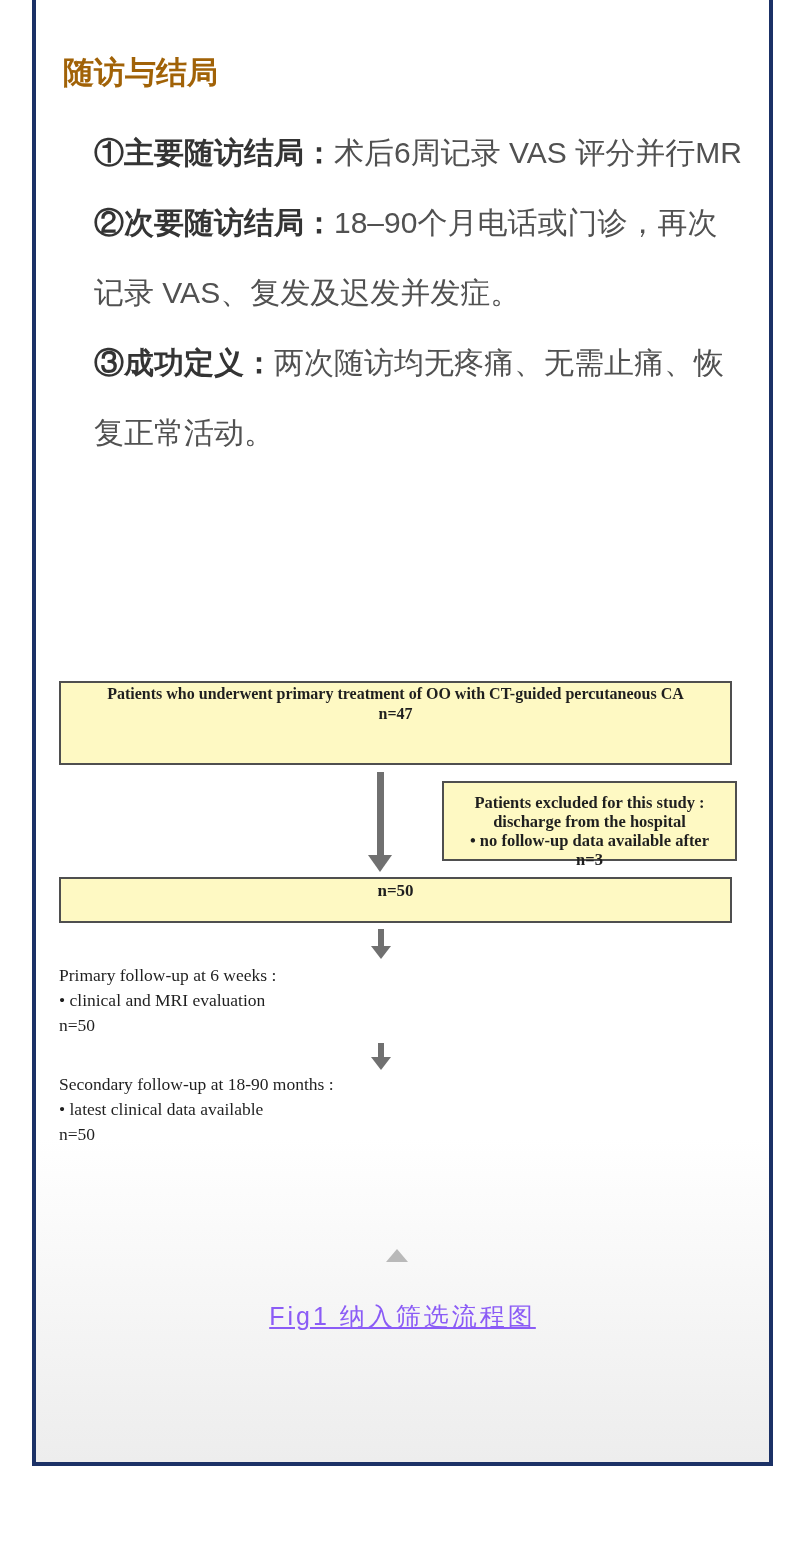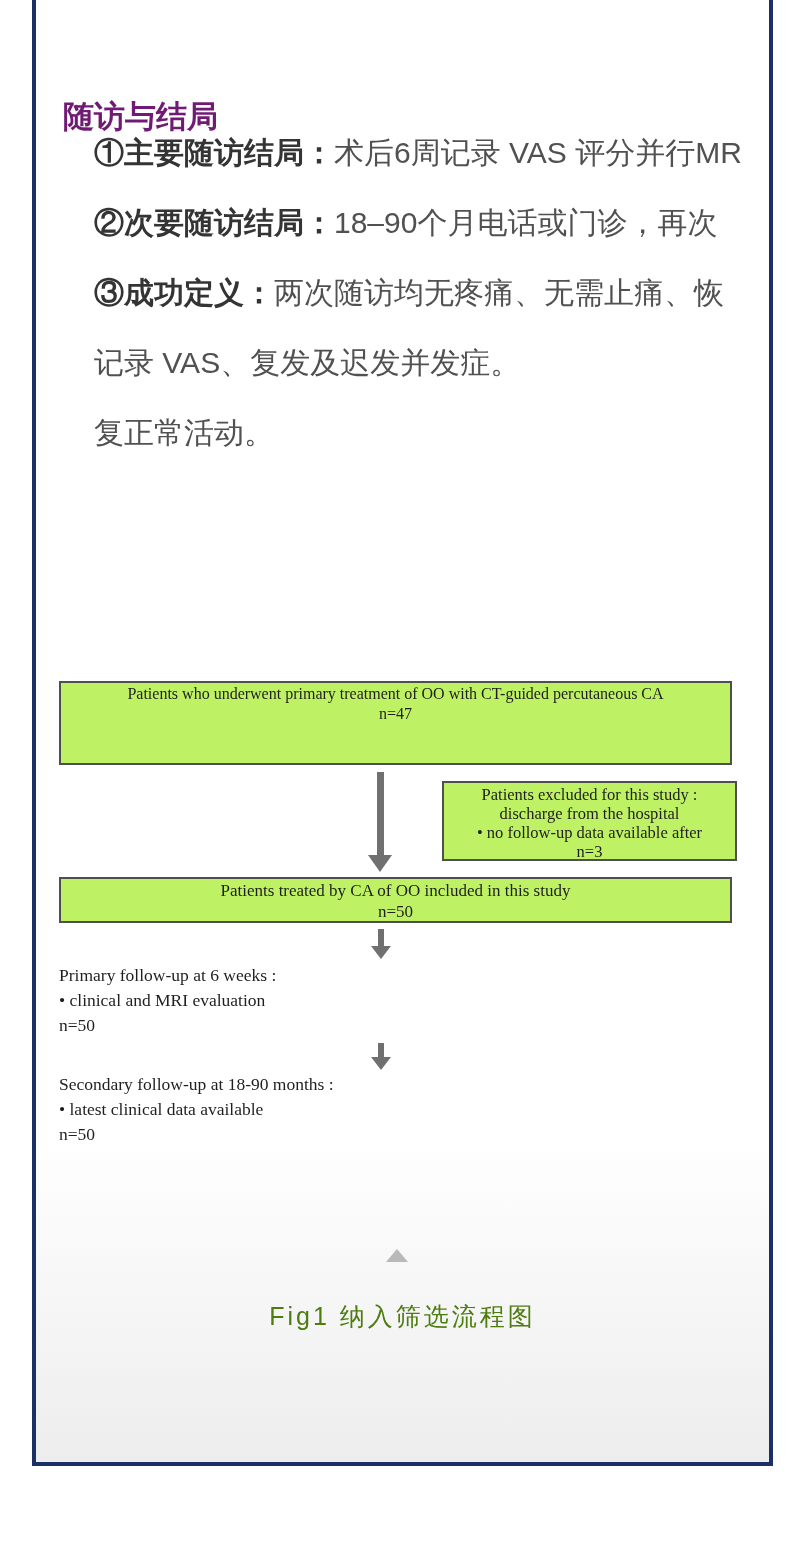--- a/index.html
+++ b/index.html
@@ -18,48 +18,48 @@
     width: 741px; height: 1482px;
     box-sizing: border-box;
     border: 4px solid #1b3166;
     background: linear-gradient(180deg, #ffffff 0%, #ffffff 78%, #ededed 100%);
   }
   .article-title {
     position: absolute;
     left: 63px; top: 52px;
     font-size: 31px;
     font-weight: 700;
-    color: #701a75;
+    color: #a16207;
     white-space: nowrap;
-    margin-top: 44px;
   }
   .article-body {
     position: absolute;
     left: 63px; top: 118px;
     width: 710px;
   }
   .article-line {
     font-size: 30px;
     line-height: 70px;
     white-space: nowrap;
     color: #515151;
     margin-left: 31px;
   }
   .article-line b { color: #343434; font-weight: 700; }
   
   .flow { font-family: "Liberation Serif", serif; color: #1f1f1f; }
   .flow-box {
     position: absolute;
     box-sizing: border-box;
     border: 2px solid #4f4f4f;
-    background: #bef264;
+    background: #fef9c3;
     text-align: center;
+    font-weight: bold;
   }
   .flow-box1 { left: 59px; top: 681px; width: 673px; height: 84px; font-size: 16px; line-height: 20px; padding-top: 1px; }
-  .flow-excluded { left: 442px; top: 781px; width: 295px; height: 80px; font-size: 16.5px; line-height: 19px; padding-top: 2px; }
+  .flow-excluded { left: 442px; top: 781px; width: 295px; height: 80px; font-size: 16.5px; line-height: 19px; padding-top: 10px; }
   .flow-box2 { left: 59px; top: 877px; width: 673px; height: 46px; font-size: 17px; line-height: 21px; padding-top: 1px; }
   .flow-textblock {
     position: absolute;
     left: 59px; width: 673px;
     text-align: left;
     font-size: 17.5px;
     line-height: 25px;
   }
   .flow-primary { top: 963px; }
   .flow-secondary { top: 1072px; }
@@ -79,57 +79,57 @@
     border-right: 11px solid transparent;
     border-bottom: 13px solid #b9b9b9;
   }
   .figure-caption {
     position: absolute;
     left: 32px; top: 1300px;
     width: 741px;
     text-align: center;
     font-size: 25px;
     letter-spacing: 3px;
-    color: #4d7c0f;
+    color: #8b5cf6;
+    text-decoration: underline;
   }
 </style>
 </head>
 <body>
 
 <div id="page">
 
   <div class="frame"></div>
 
   <div class="article-title">随访与结局</div>
 
   <div class="article-body">
     <div class="article-line"><b>①主要随访结局：</b><span>术后6周记录 VAS 评分并行MR</span></div>
     <div class="article-line"><b>②次要随访结局：</b><span>18–90个月电话或门诊，再次</span></div>
+    <div class="article-line"><b></b><span>记录 VAS、复发及迟发并发症。</span></div>
     <div class="article-line"><b>③成功定义：</b><span>两次随访均无疼痛、无需止痛、恢</span></div>
-    <div class="article-line"><b></b><span>记录 VAS、复发及迟发并发症。</span></div>
     <div class="article-line"><b></b><span>复正常活动。</span></div>
   </div>
 
   <div class="flow flow-box flow-box1">
     <div>Patients who underwent primary treatment of OO with CT-guided percutaneous CA</div>
     <div>n=47</div>
   </div>
 
   <div class="arrow-shaft shaft-big"></div>
   <div class="arrow-head head-big"></div>
 
   <div class="flow flow-box flow-excluded">
     <div>Patients excluded for this study :</div>
     <div>discharge from the hospital</div>
     <div>• no follow-up data available after</div>
     <div>n=3</div>
   </div>
 
   <div class="flow flow-box flow-box2">
-    <div>Patients treated by CA of OO included in this study</div>
     <div>n=50</div>
   </div>
 
   <div class="arrow-shaft shaft-s1"></div>
   <div class="arrow-head head-s1"></div>
 
   <div class="flow flow-textblock flow-primary">
     <div>Primary follow-up at 6 weeks :</div>
     <div>• clinical and MRI evaluation</div>
     <div>n=50</div>

